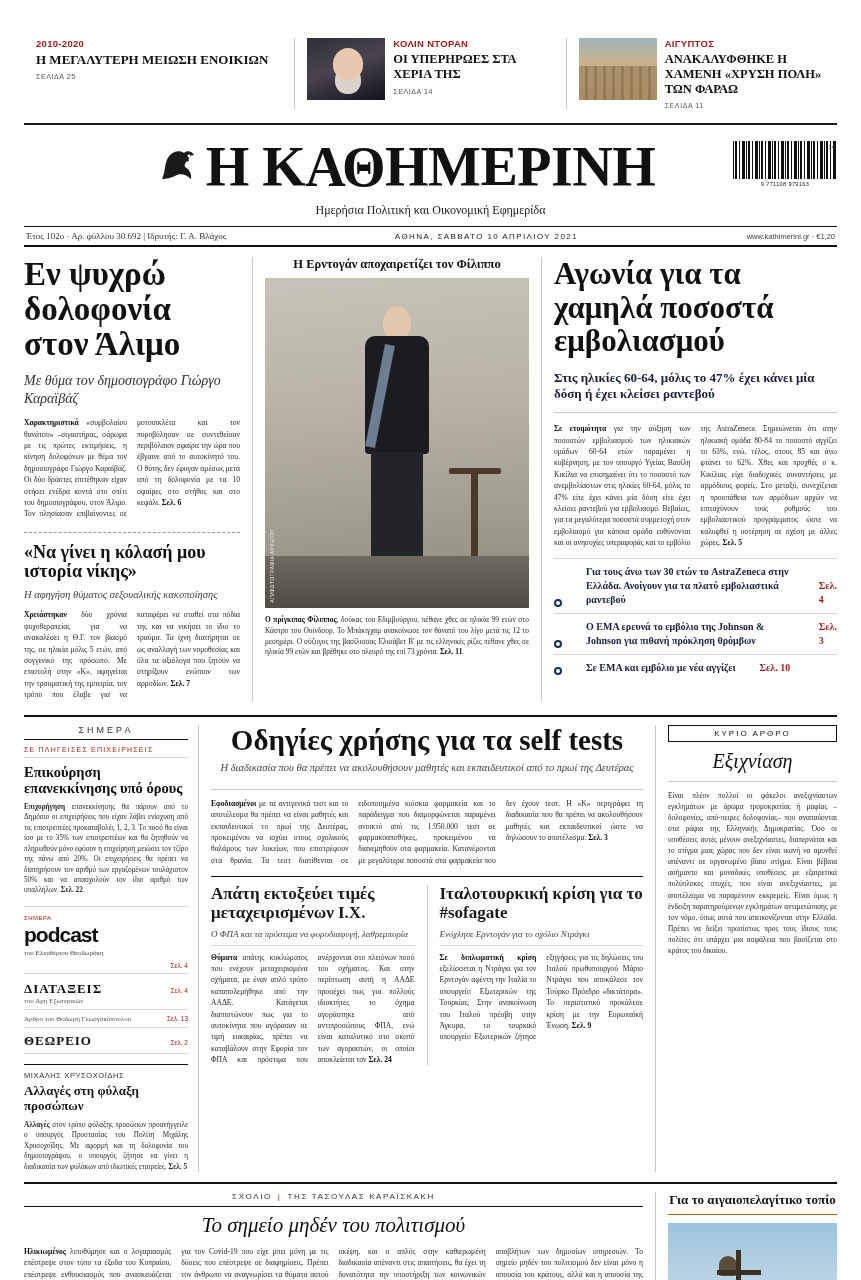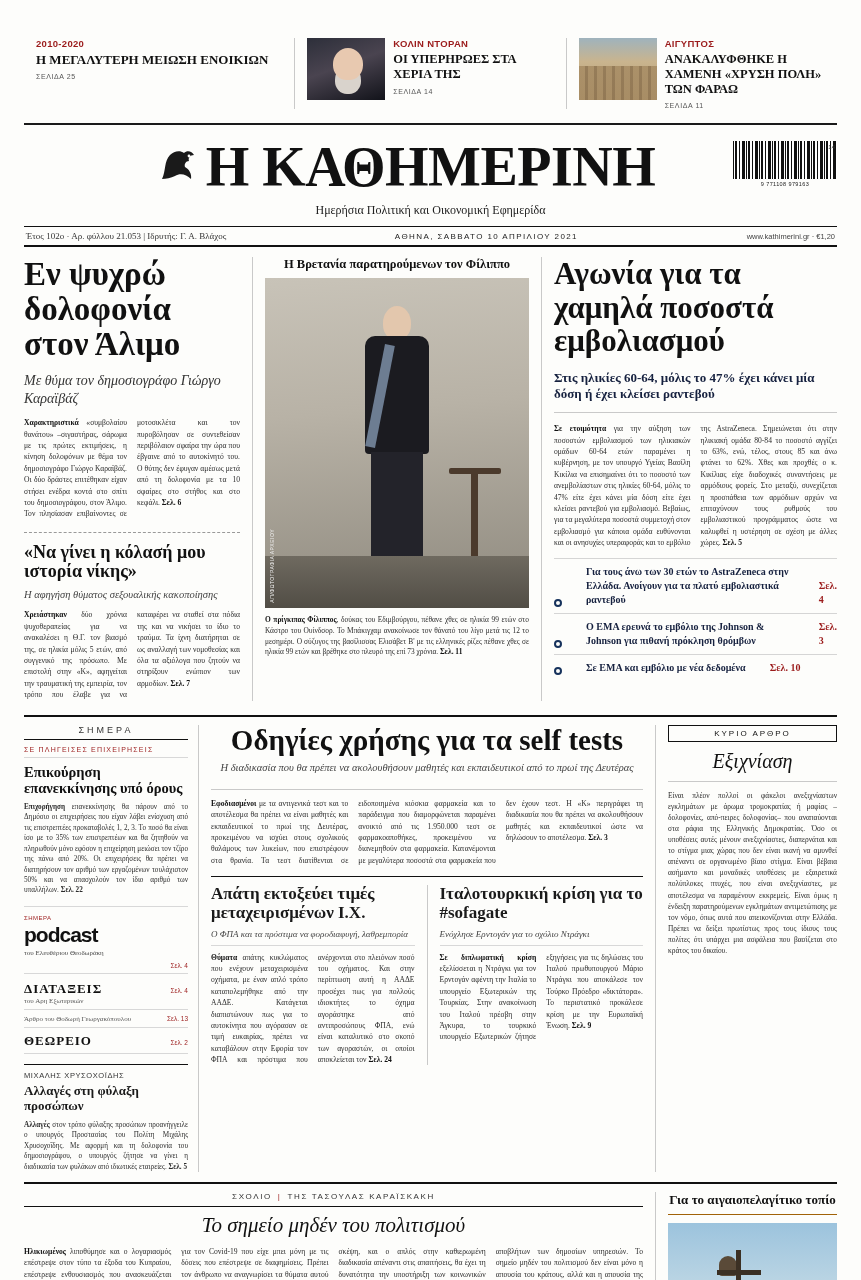--- a/index.html
+++ b/index.html
@@ -630,41 +630,41 @@
     <div class="barcode">
       <div class="barcode-issue">14</div>
       <div class="barcode-bars"></div>
       <div class="barcode-num">9 771108 979163</div>
     </div>
   </div>
 
   <div class="subtitle">Ημερήσια Πολιτική και Οικονομική Εφημερίδα</div>
 
   <div class="info-bar">
-    <div class="info-left">Έτος 102ο · Αρ. φύλλου 21.053 | Ιδρυτής: Γ. Α. Βλάχος</div>
+    <div class="info-left">Έτος 102ο · Αρ. φύλλου 30.692 | Ιδρυτής: Γ. Α. Βλάχος</div>
     <div class="info-center">ΑΘΗΝΑ, ΣΑΒΒΑΤΟ 10 ΑΠΡΙΛΙΟΥ 2021</div>
     <div class="info-right">www.kathimerini.gr · €1,20</div>
   </div>
 
   <div class="hero">
 
     <div class="hero-left">
       <h1 class="lead-head">Εν ψυχρώ δολοφονία στον Άλιμο</h1>
       <div class="lead-sub">Με θύμα τον δημοσιογράφο Γιώργο Καραϊβάζ</div>
       <div class="body-text two-col"><b>Χαρακτηριστικά</b> «συμβολαίου θανάτου» –σιγαστήρας, σάρωμα με τις πρώτες εκτιμήσεις, η κίνηση δολοφόνων με θέμα τον δημοσιογράφο Γιώργο Καραϊβάζ. Οι δύο δράστες επιτέθηκαν είχαν στήσει ενέδρα κοντά στο σπίτι του δημοσιογράφου, στον Άλιμο. Τον πλησίασαν επιβαίνοντες σε μοτοσικλέτα και τον πυροβόλησαν σε συντεθείσαν περιβόλαιον σφαίρα την ώρα που έβγαινε από το αυτοκίνητό του. Ο θύτης δεν έφυγαν αμέσως μετά από τη δολοφονία με τα 10 σφαίρες στο στήθος και στο κεφάλι. <b>Σελ. 6</b></div>
 
       <hr class="rule-dotted">
 
       <div class="sub-head">«Να γίνει η κόλασή μου ιστορία νίκης»</div>
       <div class="sub-dek">Η αφηγήση θύματος σεξουαλικής κακοποίησης</div>
       <div class="body-text two-col"><b>Χρειάστηκαν</b> δύο χρόνια ψυχοθεραπείας για να ανακαλέσει η Θ.Γ. τον βιασμό της, σε ηλικία μόλις 5 ετών, από συγγενικό της πρόσωπο. Με επιστολή στην «Κ», αφηγείται την τραυματική της εμπειρία, τον τρόπο που έλαβε για να καταφέρει να σταθεί στα πόδια της και να νικήσει το ίδιο το τραύμα. Τα ίχνη διατήρηται σε ως αναλλαγή των νομοθεσίας και όλα τα αξιόλογα που ζητούν να στηρίξουν ενώπιον των αρμοδίων. <b>Σελ. 7</b></div>
     </div>
 
     <div class="hero-mid">
-      <div class="photo-kicker">Η Βρετανία παρατηρούμενων τον Φίλιππο</div>
+      <div class="photo-kicker">Η Ερντογάν αποχαιρετίζει τον Φίλιππο</div>
       <div class="photo-frame">
         <div class="ph-figure">
           <div class="ph-head"></div>
           <div class="ph-torso"></div>
           <div class="ph-sash"></div>
           <div class="ph-legs"></div>
         </div>
         <div class="ph-table"></div>
         <div class="ph-floor"></div>
         <div class="photo-credit">ΑΠ/ΦΩΤΟΓΡΑΦΙΑ ΑΡΧΕΙΟΥ</div>
@@ -683,21 +683,21 @@
           <span>Για τους άνω των 30 ετών το AstraZeneca στην Ελλάδα. Ανοίγουν για τα πλατύ εμβολιαστικά ραντεβού</span>
           <span class="pg">Σελ. 4</span>
         </div>
         <div class="bullet">
           <span class="bullet-dot"></span>
           <span>Ο ΕΜΑ ερευνά το εμβόλιο της Johnson &amp; Johnson για πιθανή πρόκληση θρόμβων</span>
           <span class="pg">Σελ. 3</span>
         </div>
         <div class="bullet">
           <span class="bullet-dot"></span>
-          <span>Σε ΕΜΑ και εμβόλιο με νέα δεδομένα</span>
+          <span>Σε ΕΜΑ και εμβόλιο με νέα αγγίζει</span>
           <span class="pg">Σελ. 10</span>
         </div>
       </div>
     </div>
   </div>
 
   <div class="band2">
 
     <div class="band2-left">
       <div class="sec-label">ΣΗΜΕΡΑ</div>

